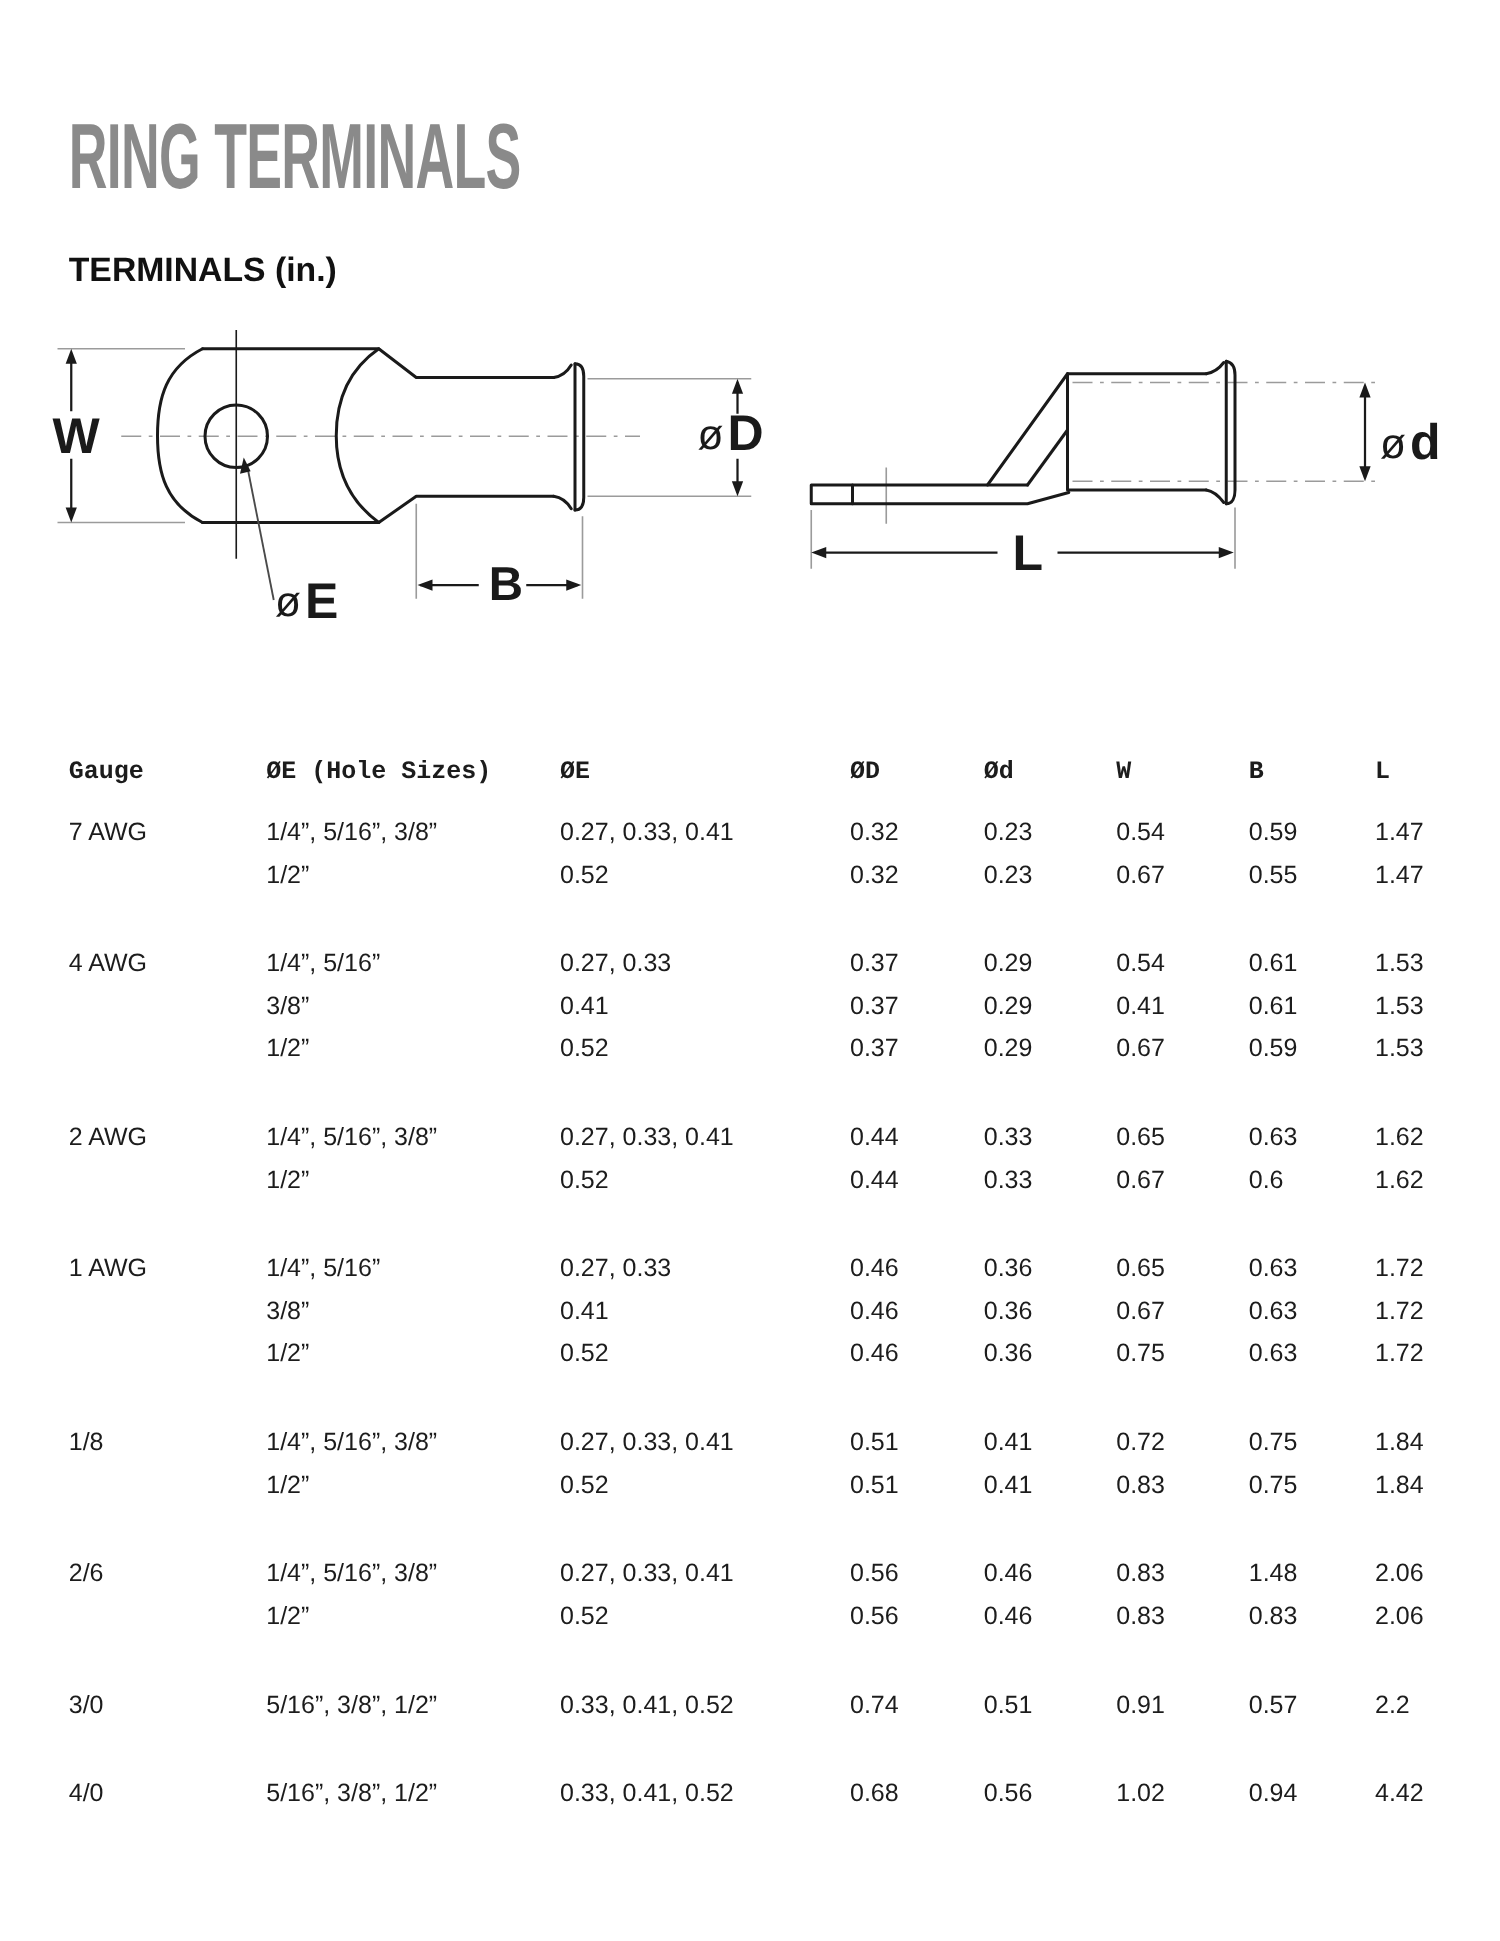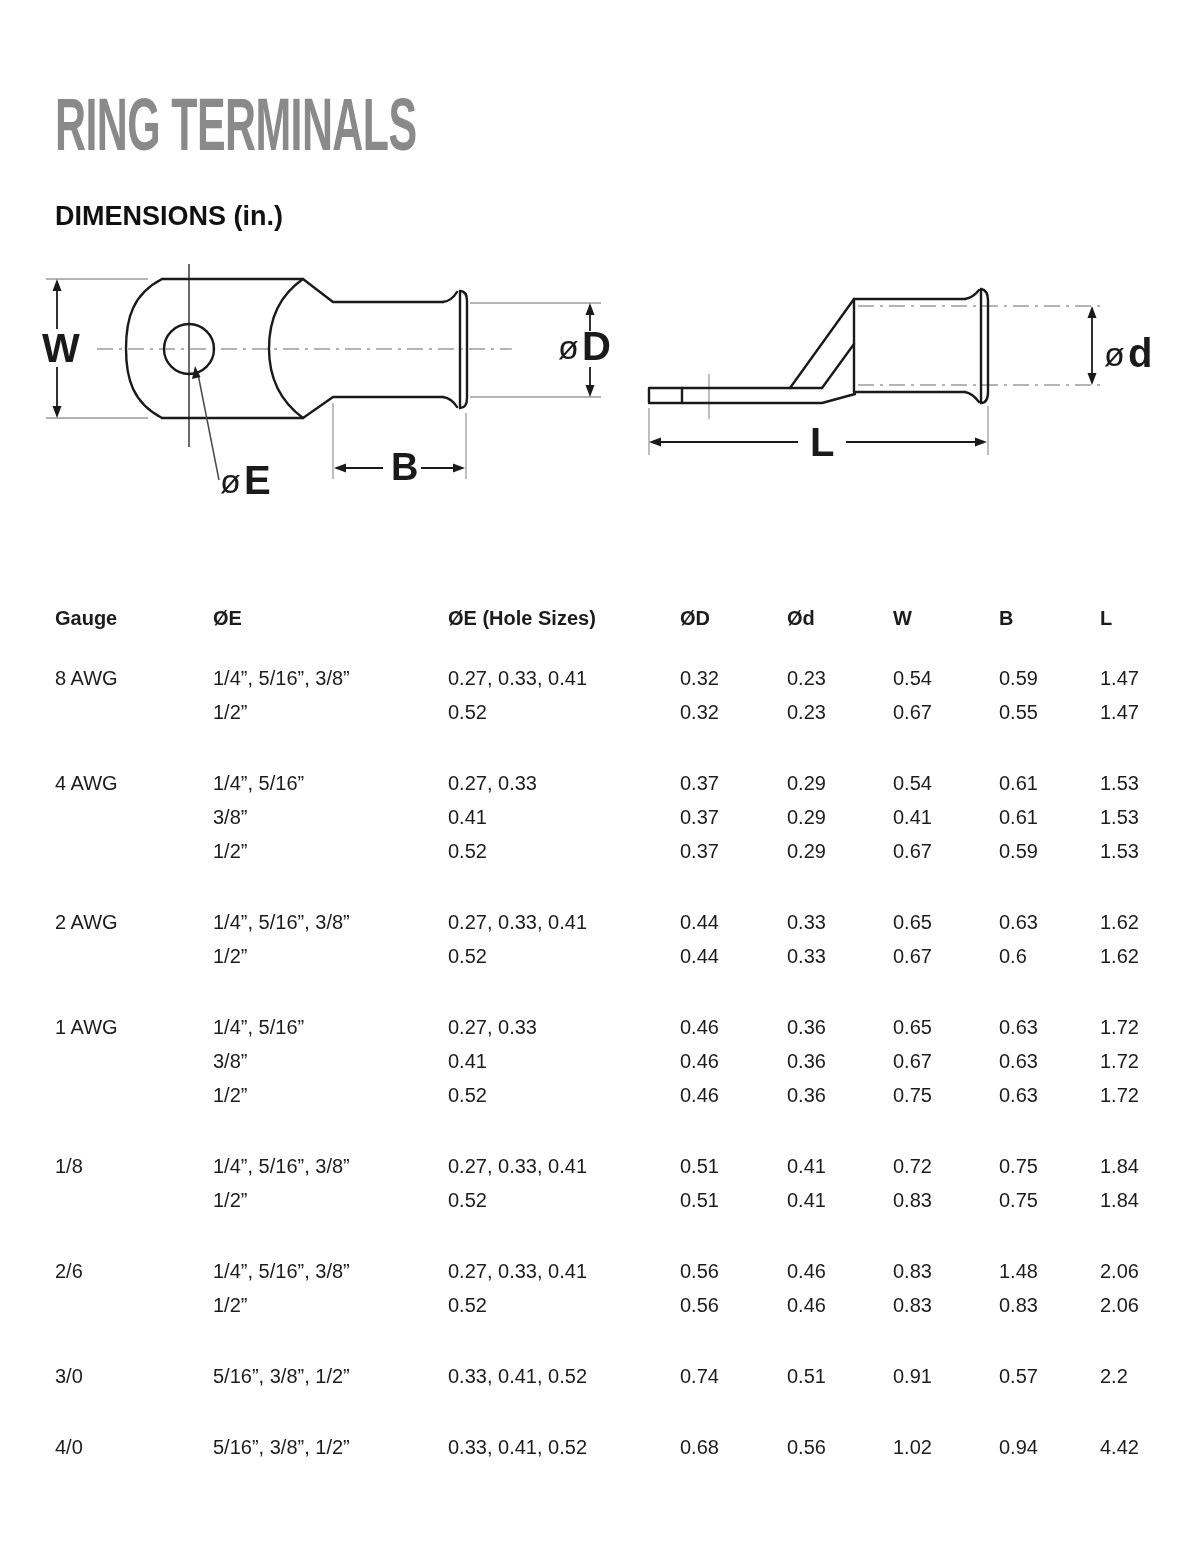--- a/index.html
+++ b/index.html
@@ -17,32 +17,32 @@
   .gray{fill:none;stroke:#9b9b9b;stroke-width:1.3;}
   .cline{fill:none;stroke:#9b9b9b;stroke-width:1.3;stroke-dasharray:16 6 3 6;}
   .leader{fill:none;stroke:#4a4a4a;stroke-width:1.5;}
   .ah{fill:#1a1a1a;stroke:none;}
   .lblB{font-family:"Liberation Sans",sans-serif;font-weight:700;font-size:40px;fill:#1a1a1a;}
   .lblB38{font-family:"Liberation Sans",sans-serif;font-weight:700;font-size:38px;fill:#1a1a1a;}
   .phi{font-family:"Liberation Sans",sans-serif;font-weight:400;font-size:34px;fill:#1a1a1a;}
   .dtable{position:absolute;left:55px;top:601px;width:1085px;font-size:20px;}
   .trow{display:grid;grid-template-columns:158px 235px 232px 107px 106px 106px 101px 40px;
         height:34px;line-height:34px;white-space:nowrap;}
-  .thead{font-weight:700;margin-bottom:26px;}
+  .thead{font-weight:700;margin-bottom:14px;font-family:Liberation Mono, monospace;}
   .tgroup{margin-top:37px;}
   .tgroup:first-child{margin-top:0;}
   .tcell{overflow:visible;}
 </style>
 </head>
 <body>
 
 <div class="page">
 
   <h1 class="title">RING TERMINALS</h1>
-  <h2 class="subtitle">DIMENSIONS (in.)</h2>
+  <h2 class="subtitle">TERMINALS (in.)</h2>
 
   <svg class="drawing" viewBox="0 0 1200 520" xmlns="http://www.w3.org/2000/svg">
 
     <g>
 
       <line class="gray" x1="46" y1="279" x2="148" y2="279"></line>
       <line class="gray" x1="46" y1="418" x2="148" y2="418"></line>
       <line class="gray" x1="470" y1="303" x2="601" y2="303"></line>
       <line class="gray" x1="470" y1="397" x2="601" y2="397"></line>
       <line class="gray" x1="333" y1="403" x2="333" y2="479"></line>
@@ -115,32 +115,32 @@
       <line class="dim" x1="846" y1="442" x2="984" y2="442"></line>
       <polygon class="ah" points="649,442 661,437.5 661,446.5"></polygon>
       <polygon class="ah" points="987,442 975,437.5 975,446.5"></polygon>
       <text class="lblB" x="810" y="456">L</text>
     </g>
   </svg>
 
   <div class="dtable">
     <div class="trow thead">
       <div class="tcell">Gauge</div>
+      <div class="tcell">ØE (Hole Sizes)</div>
       <div class="tcell">ØE</div>
-      <div class="tcell">ØE (Hole Sizes)</div>
       <div class="tcell">ØD</div>
       <div class="tcell">Ød</div>
       <div class="tcell">W</div>
       <div class="tcell">B</div>
       <div class="tcell">L</div>
     </div>
     <div>
         <div class="tgroup">
           <div class="trow">
-            <div class="tcell">8 AWG</div>
+            <div class="tcell">7 AWG</div>
             <div class="tcell">1/4”, 5/16”, 3/8”</div>
             <div class="tcell">0.27, 0.33, 0.41</div>
             <div class="tcell">0.32</div>
             <div class="tcell">0.23</div>
             <div class="tcell">0.54</div>
             <div class="tcell">0.59</div>
             <div class="tcell">1.47</div>
           </div>
           <div class="trow">
             <div class="tcell"></div>

